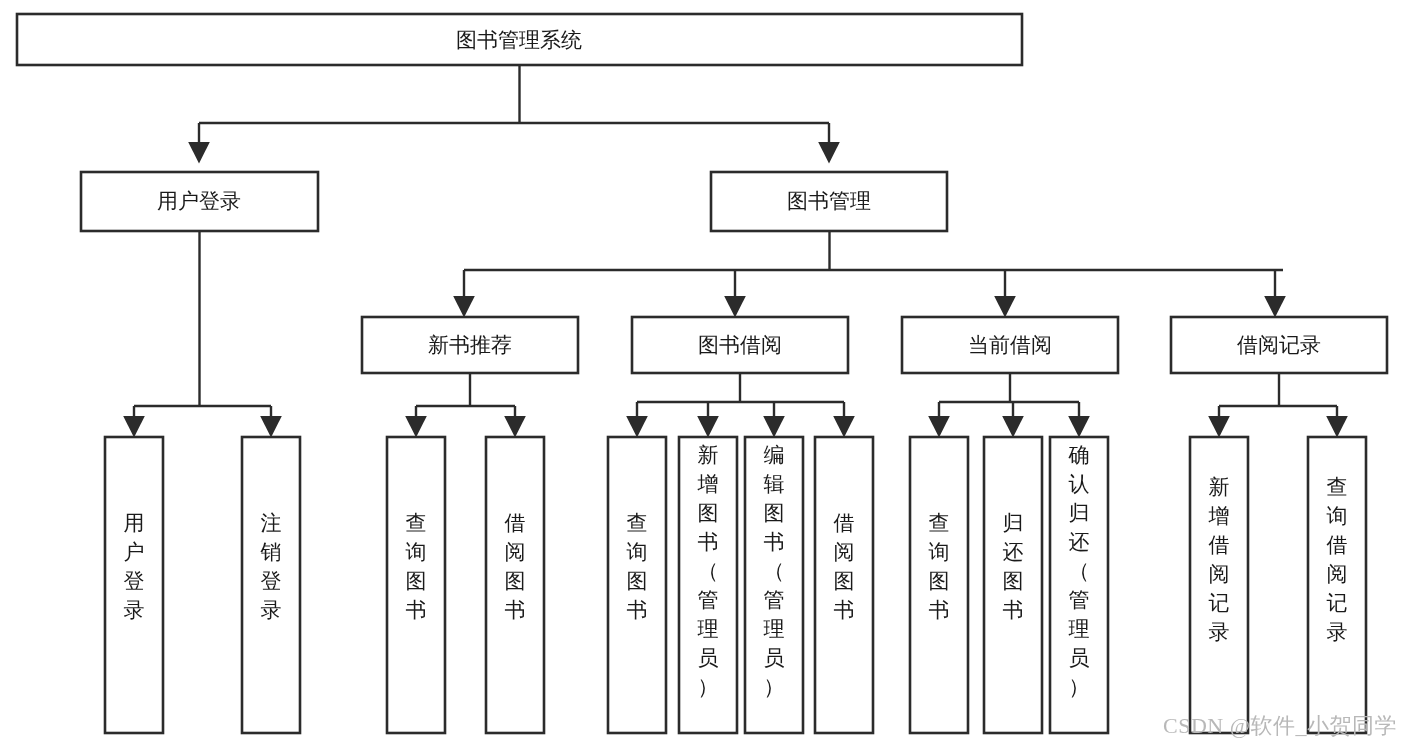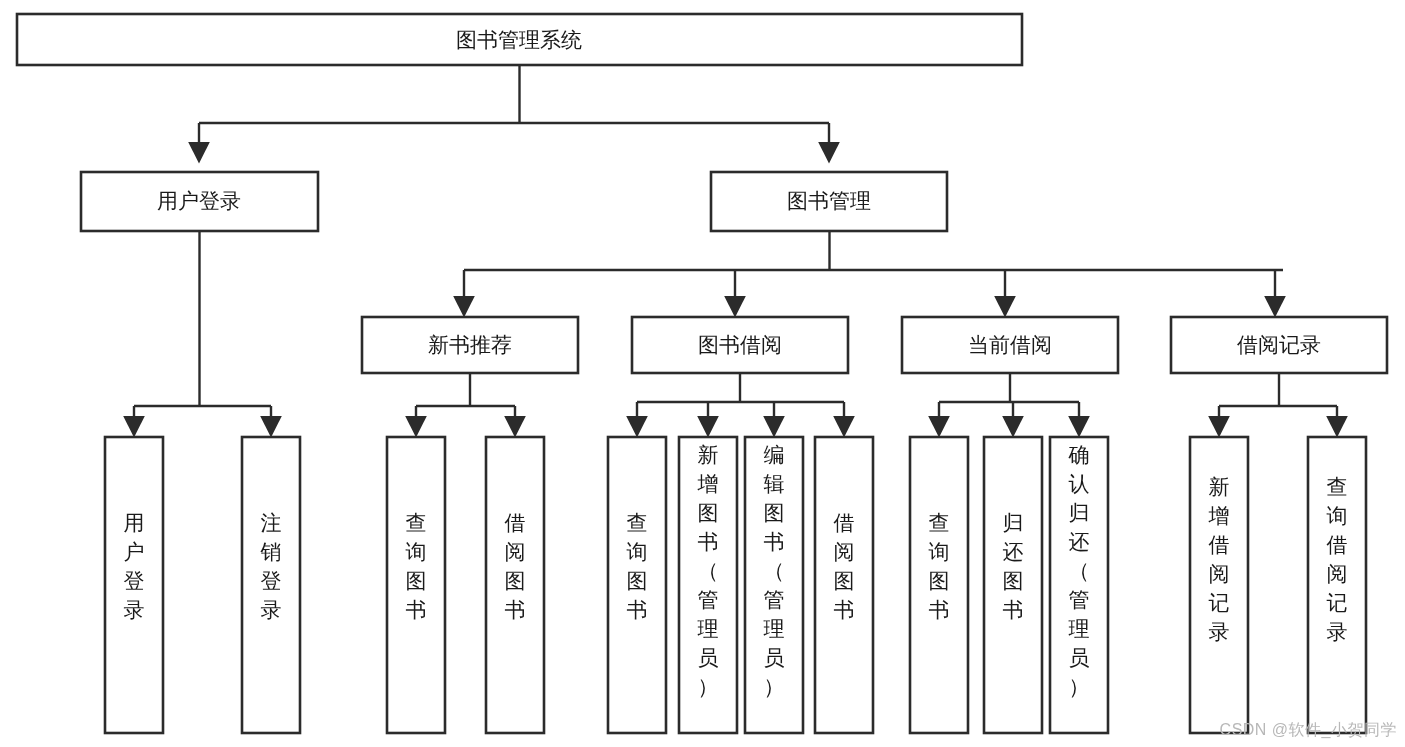--- a/index.html
+++ b/index.html
@@ -50,22 +50,22 @@
   .node-label-vertical {
     font-family: "Liberation Sans", "DejaVu Sans", sans-serif;
     fill: #1a1a1a;
     font-size: 21px;
     text-anchor: middle;
   }
   .watermark {
     position: absolute;
     right: 8px;
     bottom: 6px;
-    font-family: Liberation Sans, sans-serif;
-    font-size: 16px;
+    font-family: Liberation Serif, serif;
+    font-size: 22px;
     color: #b8b8b8;
     letter-spacing: 0.5px;
     white-space: nowrap;
     user-select: none;
   }
 </style>
 </head>
 <body>
 
 <div id="diagram-root">

